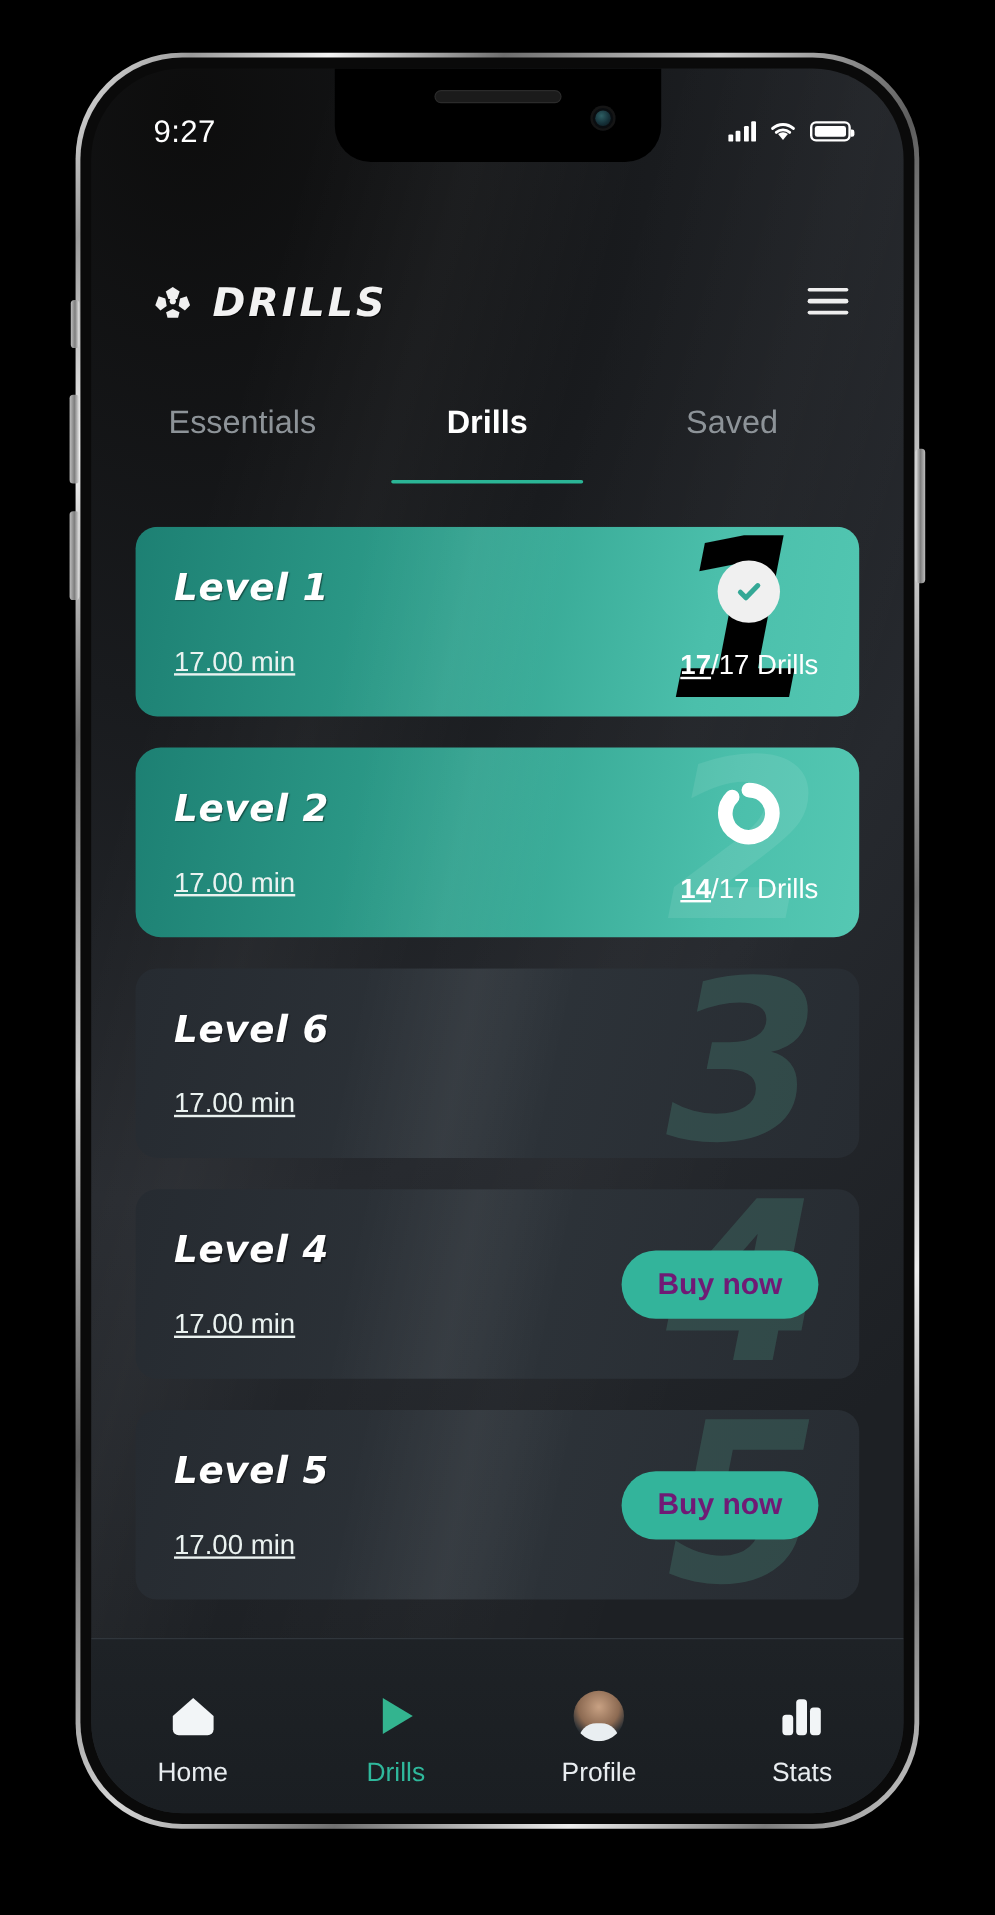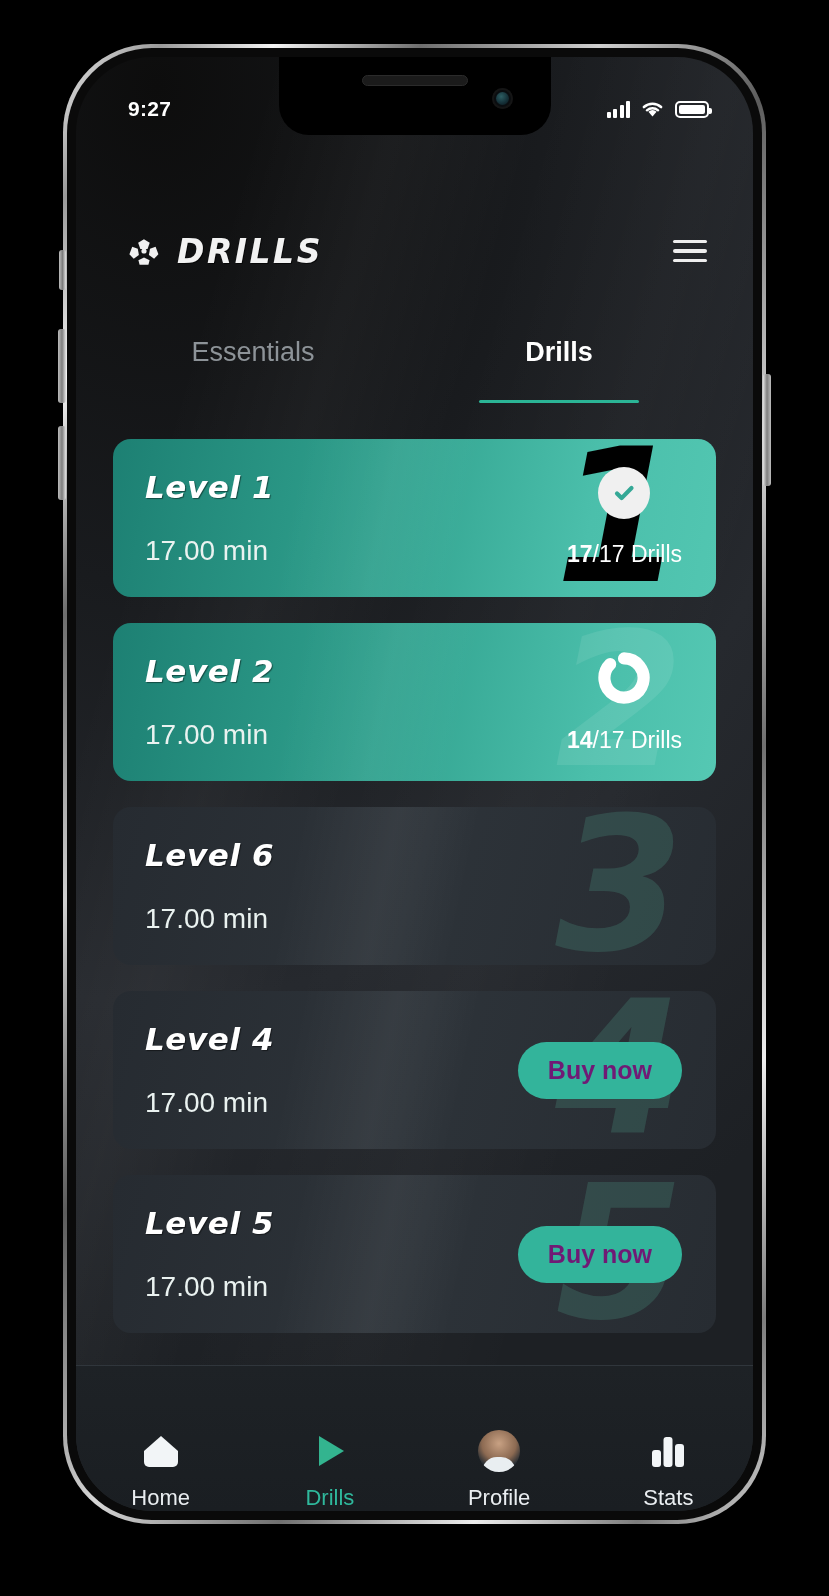--- a/index.html
+++ b/index.html
@@ -78,21 +78,21 @@
     border-radius:50%;
     background:radial-gradient(circle at 40% 35%, #2d5e63 0%, #16323a 55%, #0a1418 100%);
   }
 
   
   .statusbar{
     position:absolute; top:0; left:0; right:0; height:78px;
     display:flex; align-items:center; justify-content:space-between;
     padding:26px 44px 0 52px; z-index:15;
   }
-  .clock{ color:#fff; font-size:21px; font-weight:bold; letter-spacing:.3px; }
+  .clock{ color:#fff; font-size:26px; font-weight:normal; letter-spacing:.3px; }
   .status-icons{ display:flex; align-items:center; gap:10px; }
   .bars{ display:flex; align-items:flex-end; gap:2.5px; height:17px; }
   .bars i{ display:block; width:4px; background:#fff; border-radius:1px; }
   .bars i:nth-child(1){ height:6px; }
   .bars i:nth-child(2){ height:9px; }
   .bars i:nth-child(3){ height:13px; }
   .bars i:nth-child(4){ height:17px; }
   .battery{
     width:34px; height:17px; border:2px solid #fff; border-radius:5px;
     position:relative; padding:2px;
@@ -142,20 +142,21 @@
   .card{
     position:relative; height:158px; border-radius:18px; margin-bottom:26px;
     overflow:hidden; cursor:pointer;
   }
   .card.done{
     background:linear-gradient(100deg,#1d8073 0%,#2f9f8c 42%,#4bbfab 78%,#52c6b1 100%);
     padding-left:43px;
   }
   .card.progress{
     background:linear-gradient(100deg,#1d8073 0%,#2f9f8c 42%,#4bbfab 80%,#55c8b3 100%);
+    border-radius:21px;
   }
   .card.locked, .card.buy{
     background:linear-gradient(105deg,#262b31 0%,#2d3339 50%,#272c32 100%);
   }
   .card .sheen{
     position:absolute; inset:0; pointer-events:none;
     background:linear-gradient(102deg,
       rgba(255,255,255,0) 30%, rgba(255,255,255,.05) 45%,
       rgba(255,255,255,0) 58%);
   }
@@ -168,52 +169,52 @@
   .card.progress .watermark{ color:rgba(255,255,255,.09); }
   .card.locked .watermark, .card.buy .watermark{ color:rgba(74,140,124,.30); }
 
   .card-left{ position:absolute; left:32px; top:0; bottom:0; display:flex;
               flex-direction:column; justify-content:center; z-index:3; }
   .level-name{
     color:#fff; font-size:31px; font-weight:bold; font-style:italic;
     letter-spacing:.6px; font-family:"DejaVu Sans", sans-serif;
     text-shadow:1px 1px 1px rgba(0,0,0,.45); margin-bottom:30px;
   }
-  .level-time{ color:#eaf2f0; font-size:28px; }
+  .level-time{ color:#eaf2f0; font-size:23px;text-decoration:underline; }
 
   .card-right{
     position:absolute; right:34px; top:0; bottom:0; z-index:3;
     display:flex; flex-direction:column; align-items:center; justify-content:center;
   }
   .card.done .card-right, .card.progress .card-right, .card.locked .card-right{
     justify-content:flex-start; padding-top:28px;
   }
   .drills-count{ color:#fff; font-size:23px; margin-top:22px; white-space:nowrap; }
-  .drills-count b{ font-weight:bold; }
+  .drills-count b{ font-weight:bold;text-decoration:underline; }
   .locked-label{ color:#fff; font-size:23px; margin-top:20px; }
 
   .check-circle{
     width:52px; height:52px; border-radius:50%; background:#f0f0f0;
     display:flex; align-items:center; justify-content:center;
   }
   .ring{ width:54px; height:54px; }
   .lock{ width:46px; height:52px; }
 
   .buy-btn{
     background:#33b49b; color:#701a75; font-size:25px; font-weight:bold;
     padding:14px 30px; border-radius:30px; border:none; cursor:pointer;
     white-space:nowrap; font-family:"Liberation Sans", sans-serif;
   }
 
   
   .bottomnav{
     position:absolute; left:0; right:0; bottom:0; height:146px;
     background:linear-gradient(180deg,#1e2226 0%,#1a1e22 100%);
     border-top:1px solid #30363c;
-    display:flex; align-items:flex-end; padding-top:22px; z-index:12;
+    display:flex; align-items:center; padding-top:22px; z-index:12;
   }
   .navitem{ flex:1; display:flex; flex-direction:column; align-items:center;
             gap:13px; cursor:pointer; }
   .navitem .ico{ height:42px; display:flex; align-items:center; }
   .navlabel{ color:#e9edf0; font-size:22px; }
   .navitem.active .navlabel{ color:#2fb89c; }
   .avatar{
     width:42px; height:42px; border-radius:50%; overflow:hidden;
     background:radial-gradient(circle at 50% 32%, #c8a183 0%, #8c6a52 48%, #2a2f34 72%, #1d2226 100%);
     position:relative;
@@ -278,20 +279,21 @@
         <div class="hamburger">
           <i></i>
             <i></i>
             <i></i>
         </div>
       </div>
 
       <div class="tabs">
         <div class="tab">Essentials</div>
         <div class="tab active">Drills</div>
+        <div class="tab">Saved</div>
       </div>
 
       <div class="list">
 
         <div class="card done">
           <div class="sheen"></div>
           <div class="watermark">1</div>
           <div class="card-left">
             <div class="level-name">Level 1</div>
             <div class="level-time">17.00 min</div>

